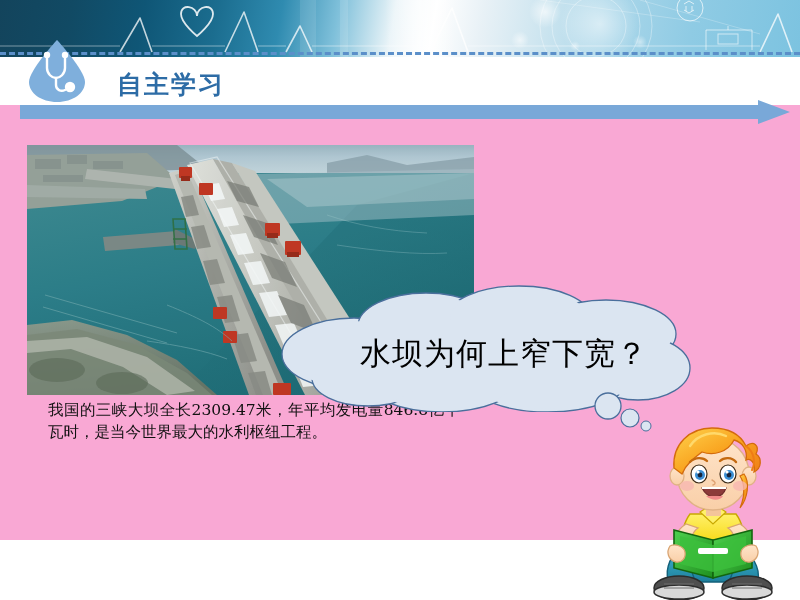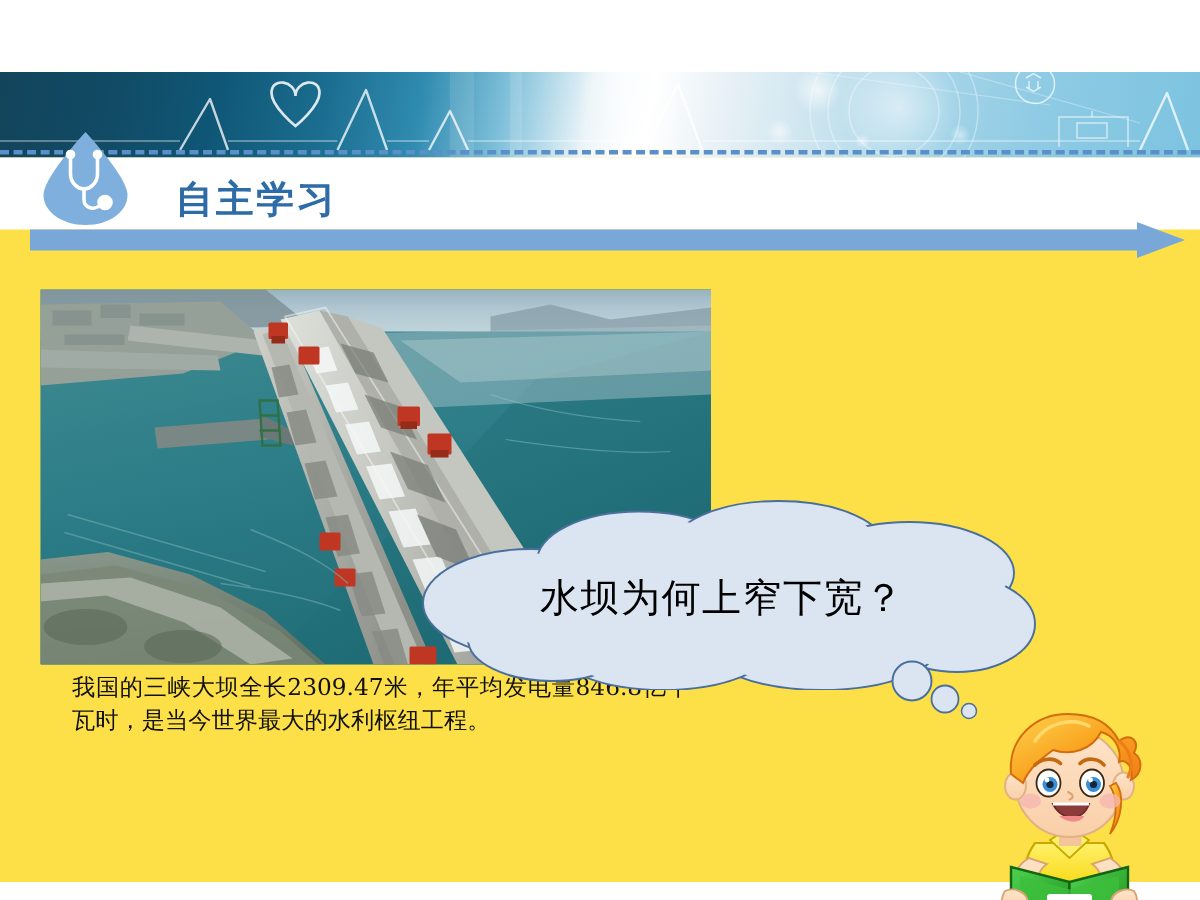--- a/index.html
+++ b/index.html
@@ -2,21 +2,21 @@
 <html><head>
 <meta charset="utf-8">
 <style>
   html,body{margin:0;padding:0;}
   body{
     width:800px;height:600px;overflow:hidden;
     background:#ffffff;
     font-family:"Liberation Serif","DejaVu Serif",serif;
     position:relative;
   }
-  .slide{position:absolute;inset:0;width:800px;height:540px;background:#fde047;margin-top:48px;}
+  .slide{position:absolute;inset:0;width:800px;height:540px;background:#f9a8d4;}
 
   
   .banner{
     position:absolute;left:0;top:0;width:800px;height:57px;overflow:hidden;
     background:linear-gradient(100deg,
         #13445c 0%, #114a64 9%, #0f5676 18%,
         #1b6d8f 27%, #2f8bb0 35%, #7fc0da 42%,
         #eaf4f8 49%, #ffffff 54%, #e8f1f6 60%,
         #cfe6f0 67%, #a9d6e9 76%, #8fcbe4 86%, #7cc3e0 100%);
   }
@@ -59,21 +59,21 @@
     position:absolute;left:48px;top:399px;width:412px;z-index:5;
     font-family:"DejaVu Serif","Liberation Serif",serif;
     font-size:15.5px;line-height:1.42;color:#111;text-align:justify;
   }
 
   
   .cloud{position:absolute;left:276px;top:282px;width:420px;height:130px;z-index:8;}
   .cloudtext{
     position:absolute;left:360px;top:333px;z-index:9;
     font-family:"DejaVu Serif","Liberation Serif",serif;
-    font-size:26px;color:#000;white-space:nowrap;letter-spacing:1px;
+    font-size:31px;color:#000;white-space:nowrap;letter-spacing:1px;
   }
   .bubbles{position:absolute;left:592px;top:392px;width:70px;height:46px;z-index:8;}
 
   
   .boy{position:absolute;left:650px;top:418px;width:145px;height:182px;z-index:7;}
 </style>
 </head>
 <body>
 
 <div class="slide">

